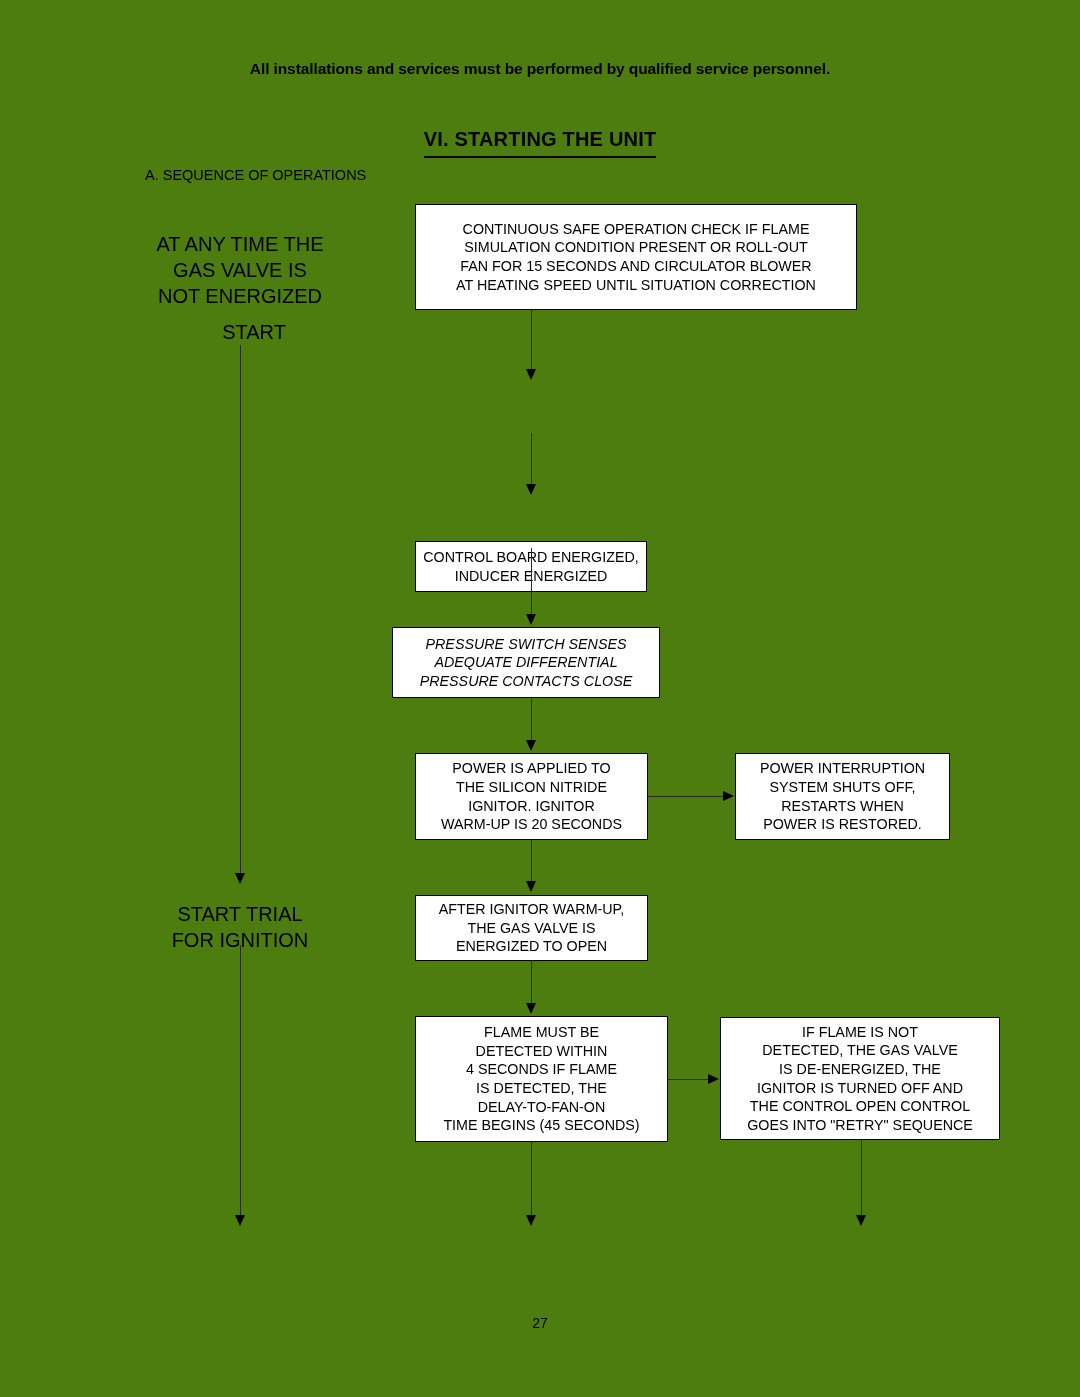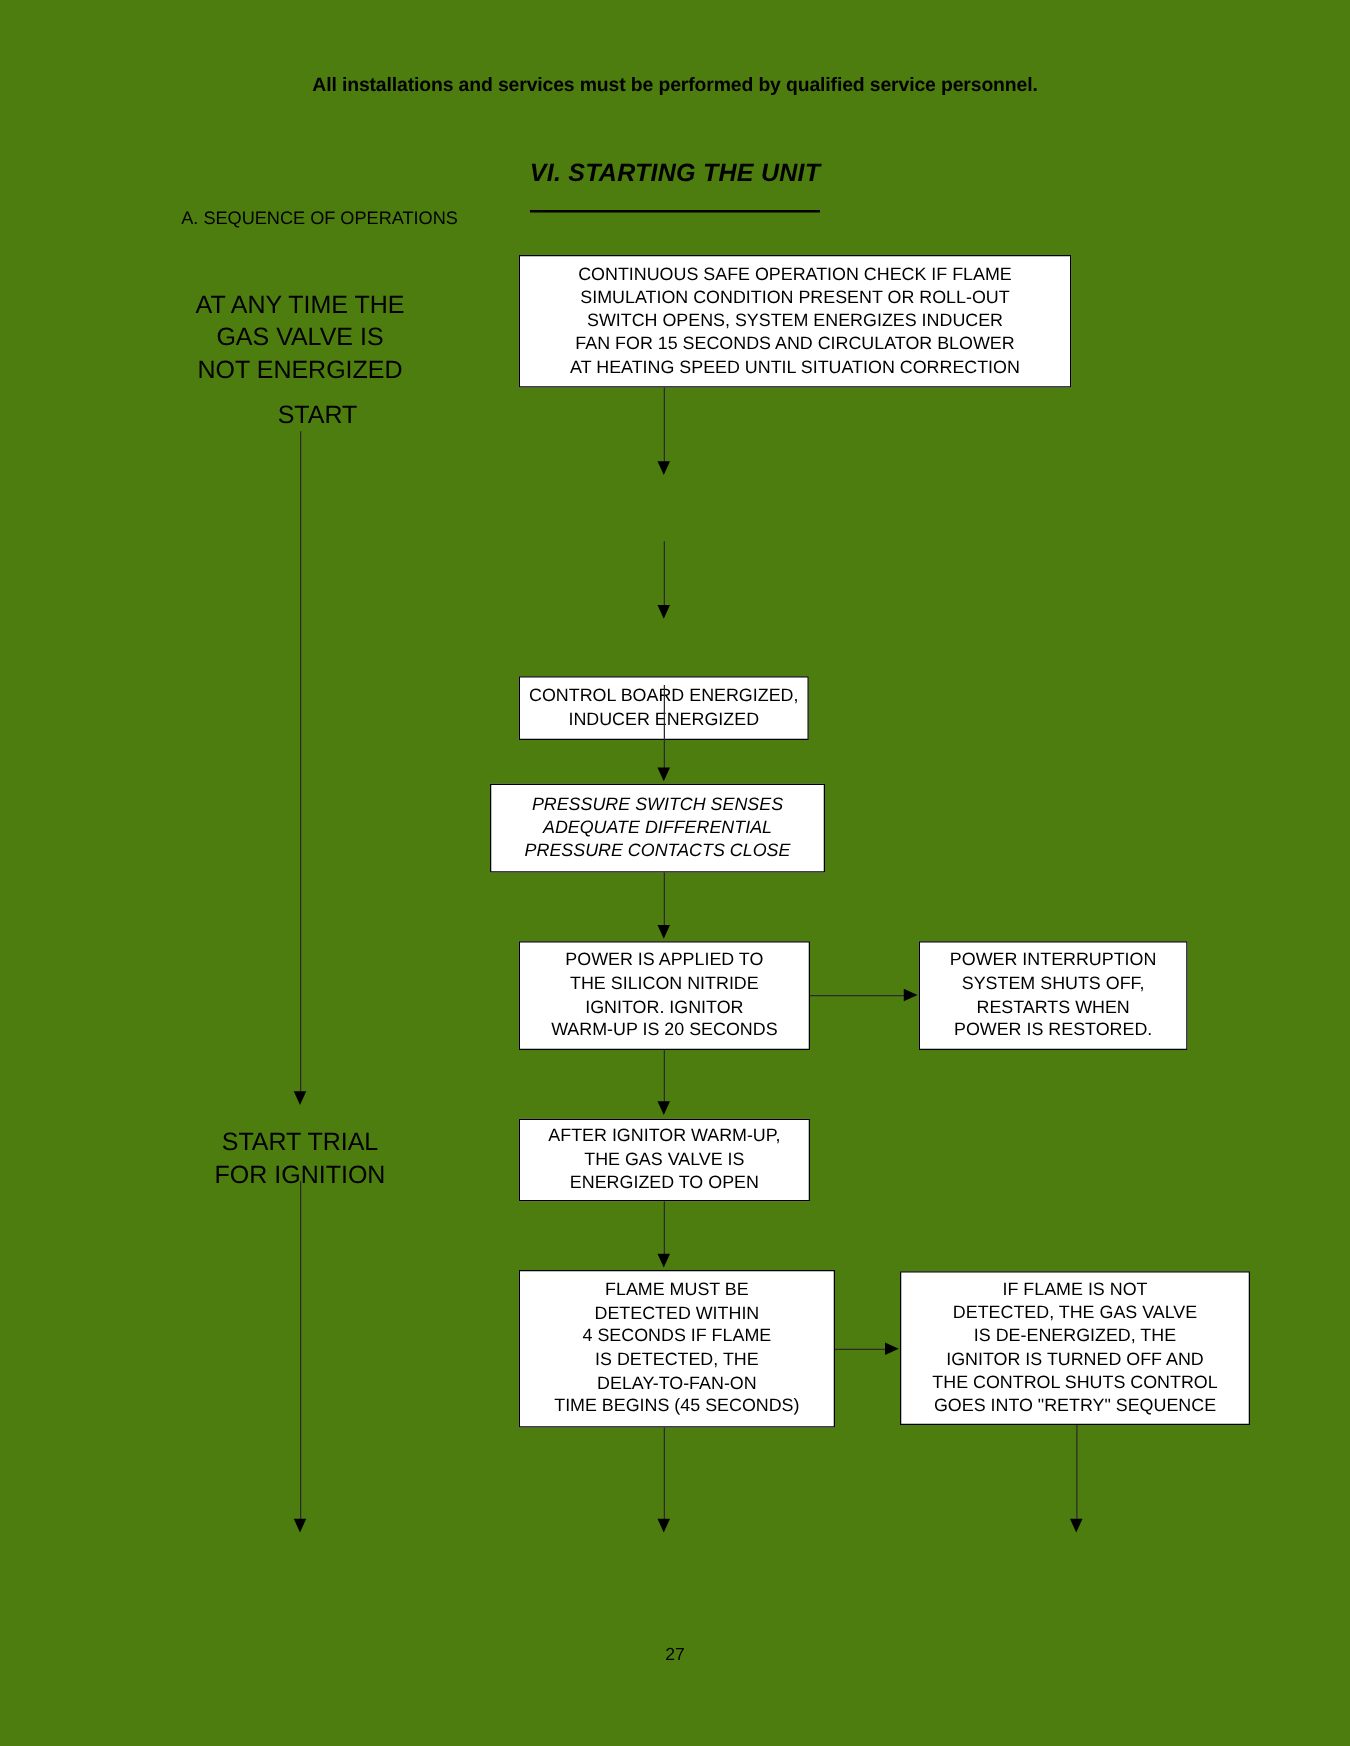--- a/index.html
+++ b/index.html
@@ -35,22 +35,21 @@
     left: 0;
     top: 128px;
     width: 1080px;
     text-align: center;
     font-size: 20px;
     font-weight: bold;
     letter-spacing: 0.2px;
   }
   .doc-title span.ul {
     border-bottom: 2.5px solid #000;
-    padding-bottom: 18px;
-    font-style: italic;
+    padding-bottom: 6px;
   }
   .section-label {
     position: absolute;
     left: 145px;
     top: 167px;
     font-size: 14.5px;
     white-space: nowrap;
   }
 
   
@@ -143,21 +142,20 @@
 
   <div class="side-label" style="left:150px; top:901px; width:180px;">
     <div>START TRIAL</div>
     <div>FOR IGNITION</div>
   </div>
 
   <div class="box" style="left:415px; top:204px; width:442px; height:106px;">
     <div class="lines">
       <div>CONTINUOUS SAFE OPERATION CHECK IF FLAME</div>
       <div>SIMULATION CONDITION PRESENT OR ROLL-OUT</div>
-      <div>SWITCH OPENS, SYSTEM ENERGIZES INDUCER</div>
       <div>FAN FOR 15 SECONDS AND CIRCULATOR BLOWER</div>
       <div>AT HEATING SPEED UNTIL SITUATION CORRECTION</div>
     </div>
   </div>
 
 
   <div class="box" style="left:415px; top:497px; width:232px; height:51px;margin-top:44px;">
     <div class="lines">
       <div>CONTROL BOARD ENERGIZED,</div>
       <div>INDUCER ENERGIZED</div>
@@ -208,21 +206,21 @@
       <div>TIME BEGINS (45 SECONDS)</div>
     </div>
   </div>
 
   <div class="box" style="left:720px; top:1017px; width:280px; height:123px;">
     <div class="lines">
       <div>IF FLAME IS NOT</div>
       <div>DETECTED, THE GAS VALVE</div>
       <div>IS DE-ENERGIZED, THE</div>
       <div>IGNITOR IS TURNED OFF AND</div>
-      <div>THE CONTROL SHUTS CONTROL</div>
+      <div>THE CONTROL OPEN CONTROL</div>
       <div>GOES INTO "RETRY" SEQUENCE</div>
     </div>
   </div>
 
   <div class="vline" style="left:240px; top:345px; height:533px;"></div>
   <div class="arrow-down" style="left:235px; top:873px;"></div>
 
   <div class="vline" style="left:240px; top:945px; height:275px;"></div>
   <div class="arrow-down" style="left:235px; top:1215px;"></div>
 

